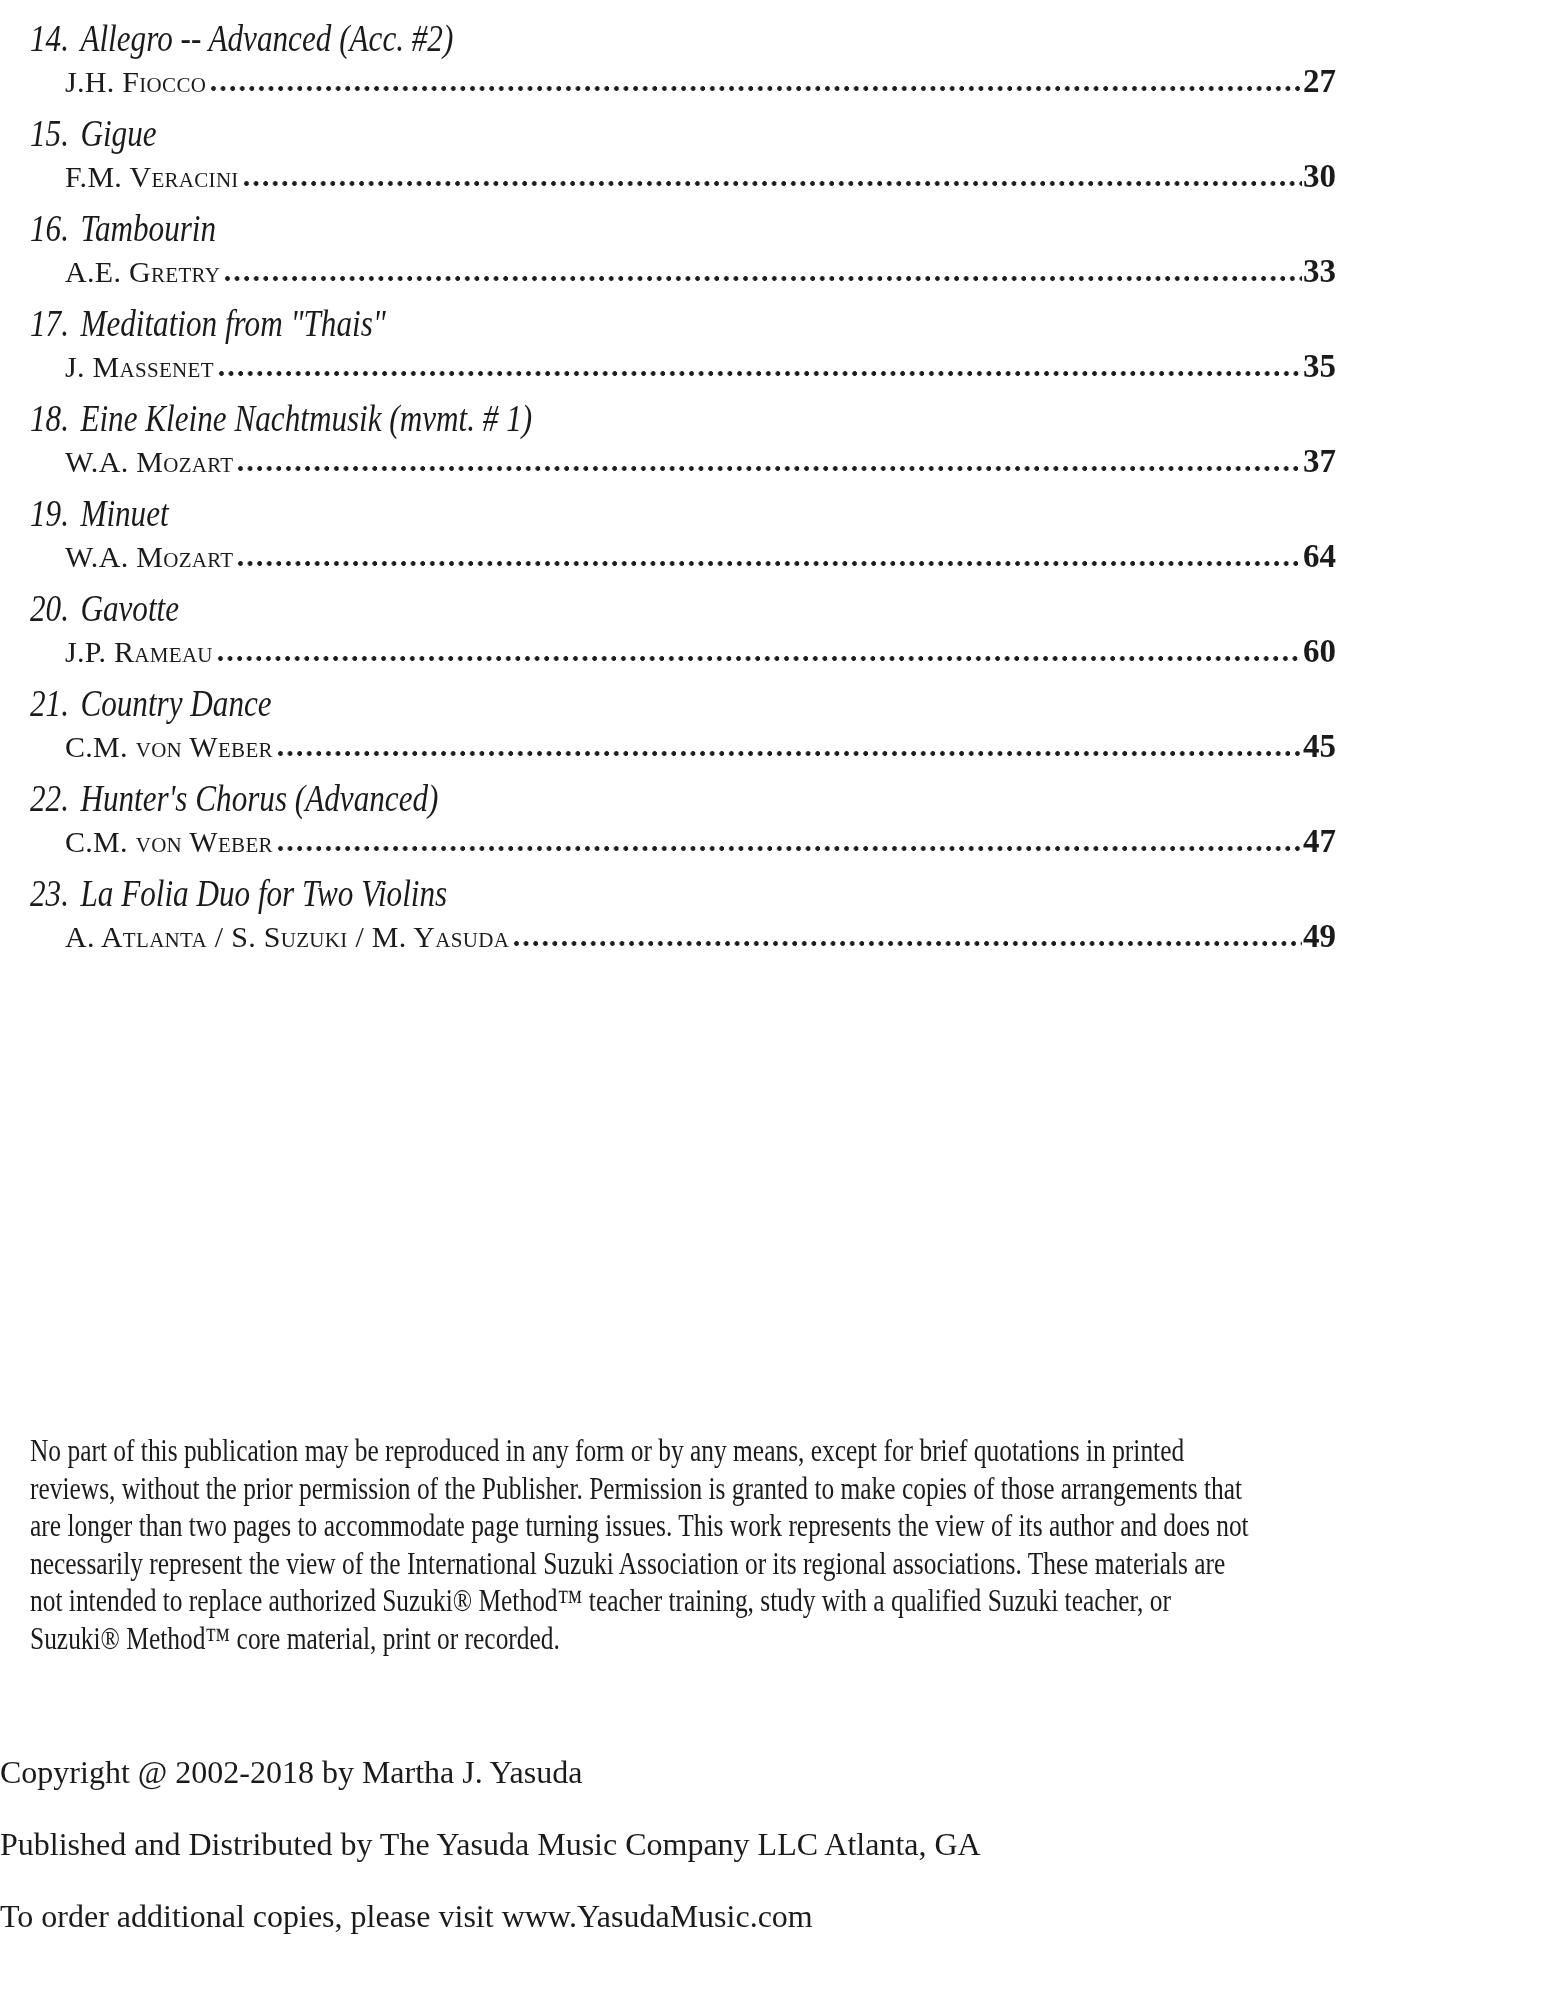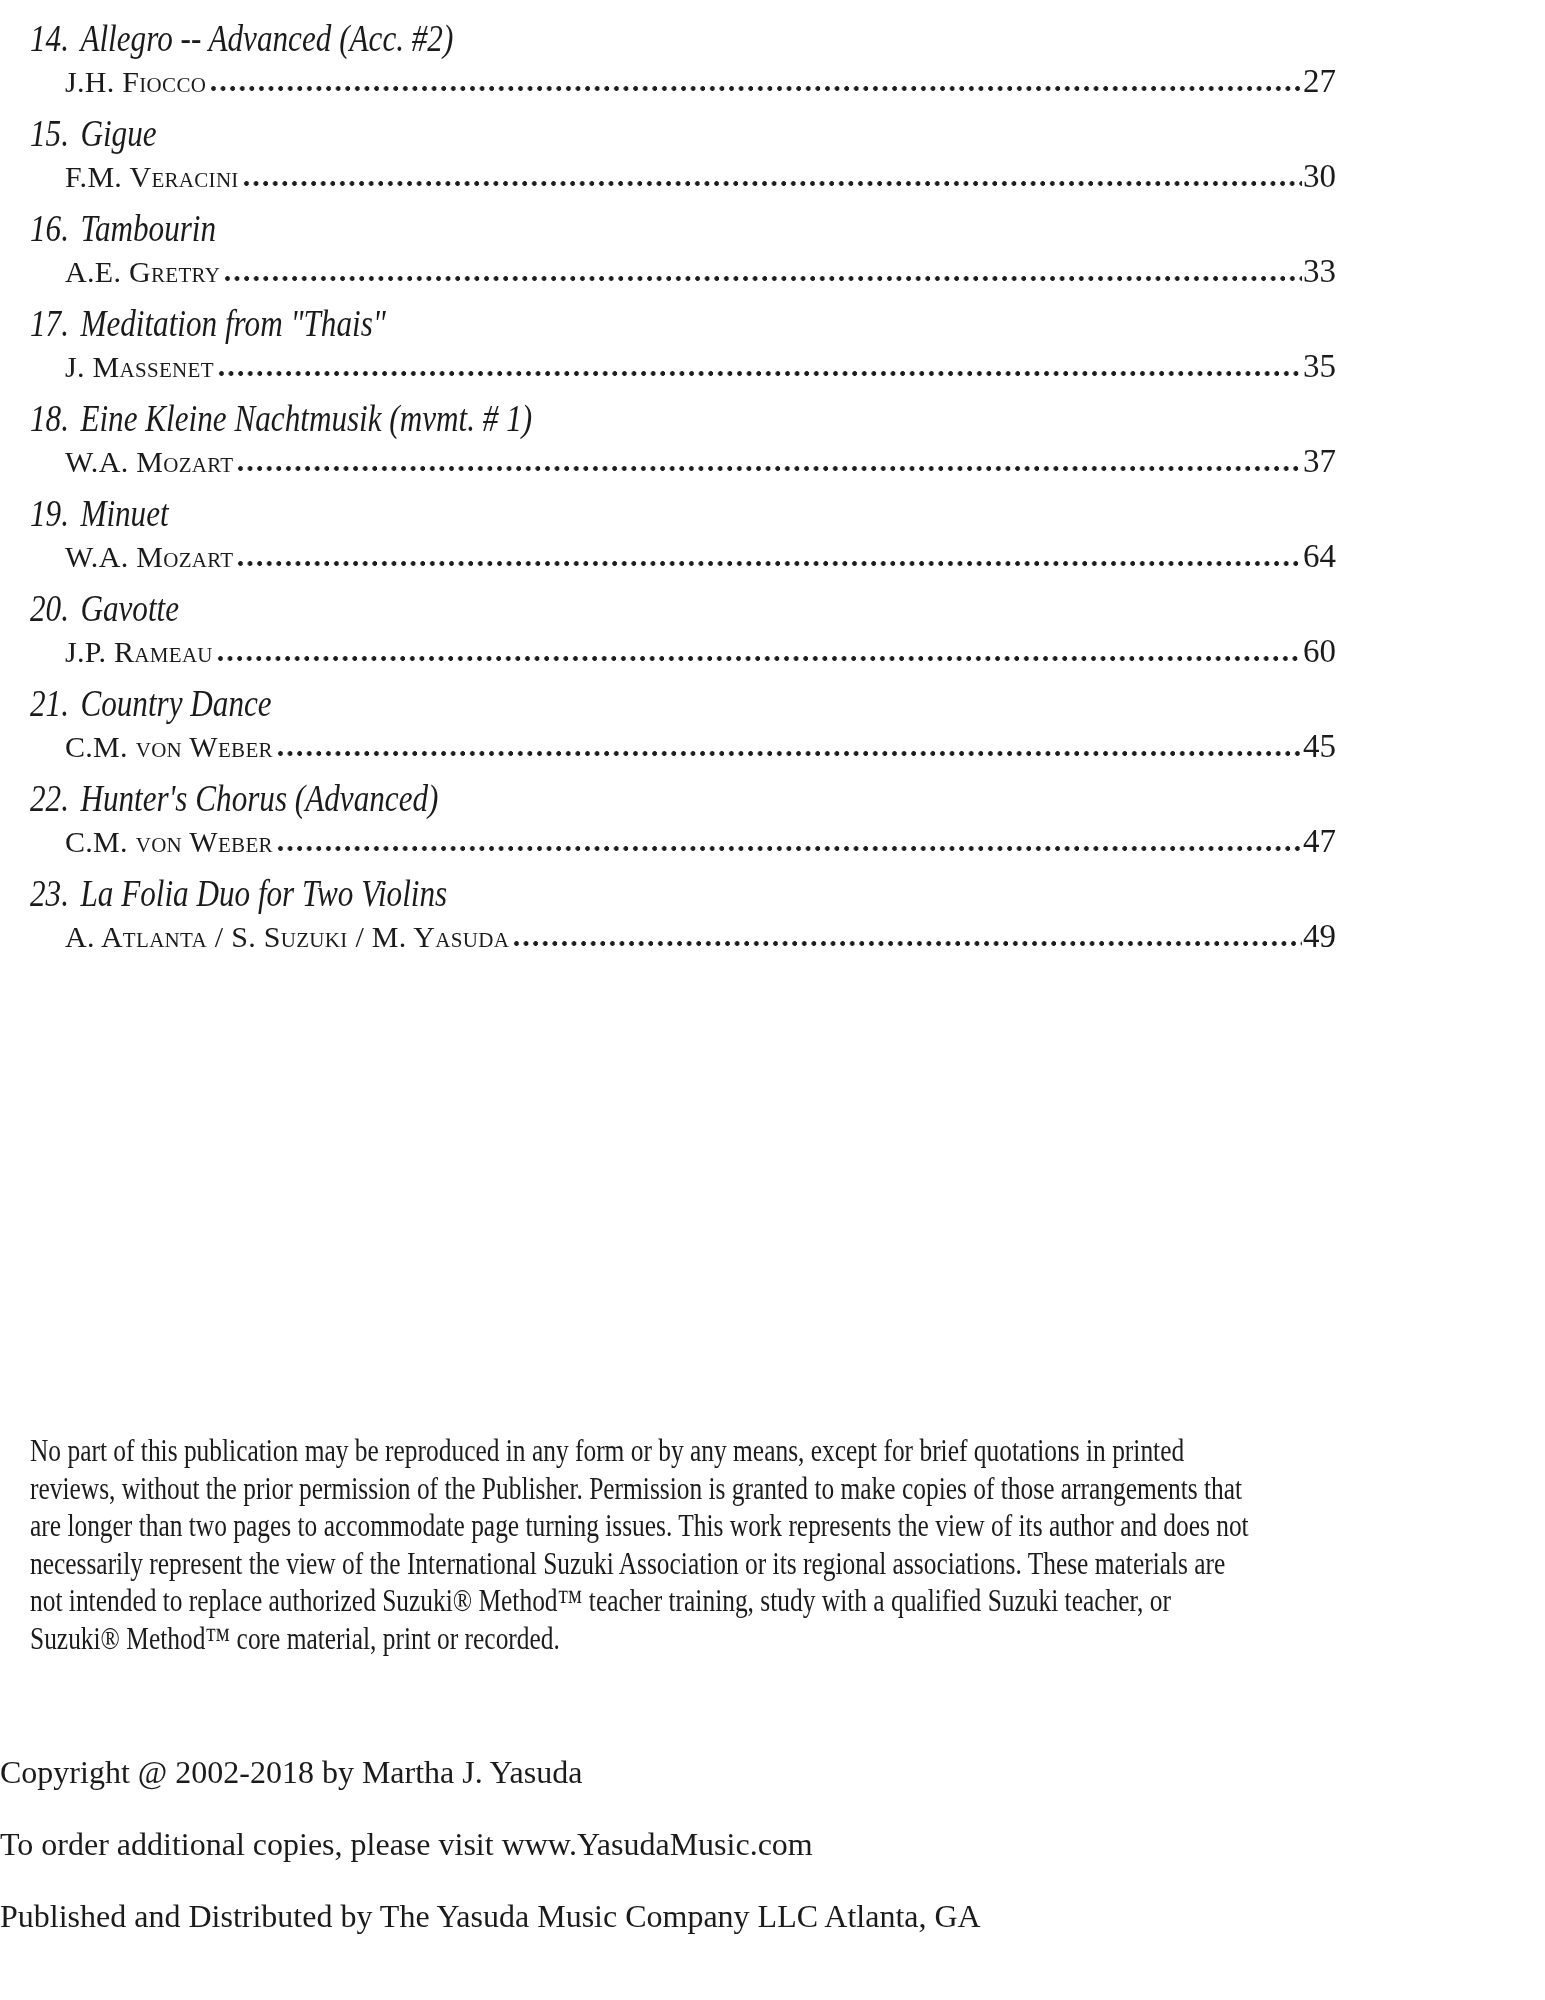--- a/index.html
+++ b/index.html
@@ -40,21 +40,21 @@
   .leader {
     flex: 1 1 auto;
     height: 7px;
     margin-left: 3px;
     margin-right: 1px;
     background-image: radial-gradient(circle at 4.5px 3.5px, #1c1c1c 2.05px, rgba(0,0,0,0) 2.7px);
     background-size: 9.6px 7px;
     background-repeat: repeat-x;
     background-position: left bottom;
   }
-  .pagenum { font-size: 33px; white-space: nowrap; }
+  .pagenum { font-size: 33px; white-space: nowrap; font-weight: bold; }
 
   
   .notice {
     margin: 476px 0 0 30px;
     width: 1500px;
     font-size: 31px;
     line-height: 37.5px;
     transform: scaleX(0.82);
     transform-origin: left top;
   }
@@ -179,17 +179,17 @@
         <span class="pagenum">49</span>
       </div>
     </div>
 
   </div>
 
   <p class="notice">No part of this publication may be reproduced in any form or by any means, except for brief quotations in printed reviews, without the prior permission of the Publisher.  Permission is granted to make copies of those arrangements that are longer than two pages to accommodate page turning issues.  This work represents the view of its author and does not necessarily represent the view of the International Suzuki Association or its regional associations.  These materials are not intended to replace authorized Suzuki® Method™ teacher training, study with a qualified Suzuki teacher, or Suzuki® Method™ core material, print or recorded.</p>
 
   <div class="footer">
     <div class="footer-line">Copyright @ 2002-2018 by Martha J. Yasuda</div>
+    <div class="footer-line">Published and Distributed by The Yasuda Music Company LLC Atlanta, GA</div>
     <div class="footer-line">To order additional copies, please visit www.YasudaMusic.com</div>
-    <div class="footer-line">Published and Distributed by The Yasuda Music Company LLC Atlanta, GA</div>
   </div>
 
 </div>
 
 </body></html>

